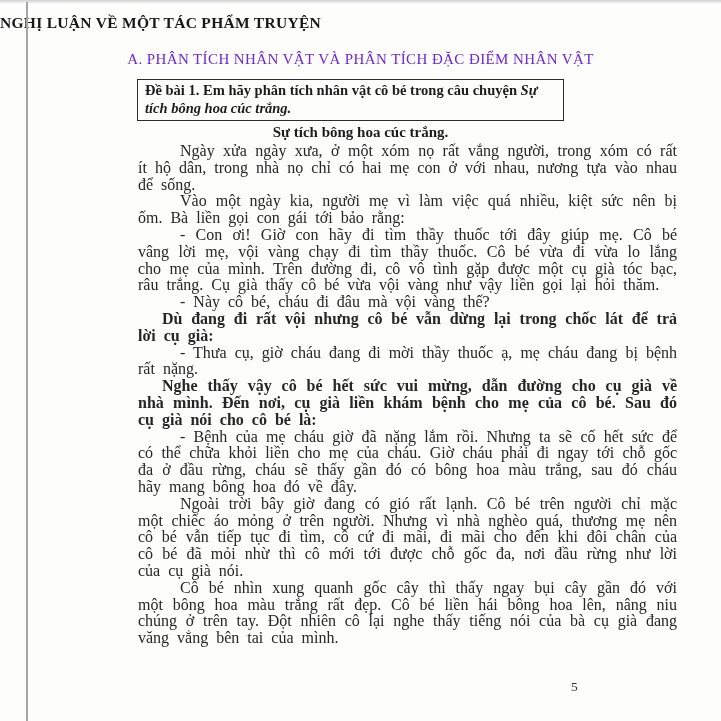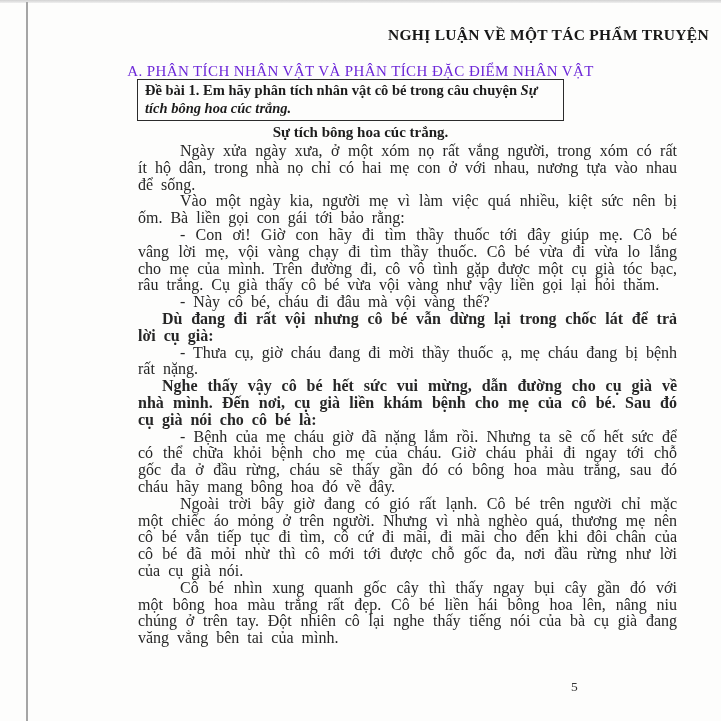--- a/index.html
+++ b/index.html
@@ -23,23 +23,23 @@
     background: linear-gradient(#d2d2d2, #efefef);
   }
   .left-edge {
     position: absolute;
     top: 2px; bottom: 0;
     left: 26px;
     width: 2px;
     background: #a5a5a5;
   }
   .doc-title {
-    margin: 12px;
+    margin: 0;
     padding-top: 13px;
-    text-align: right;
+    text-align: left;
     font-size: 15.5px;
     line-height: 19px;
     font-weight: bold;
     color: #181818;
     letter-spacing: 0.3px;
   }
   .section-heading {
     margin: 18px 0 0 0;
     text-align: center;
     font-size: 15px;
@@ -119,20 +119,20 @@
     <div class="story-title">Sự tích bông hoa cúc trắng.</div>
 
     <div class="story-body">
         <p class="ind-lg">Ngày xửa ngày xưa, ở một xóm nọ rất vắng người, trong xóm có rất ít hộ dân, trong nhà nọ chỉ có hai mẹ con ở với nhau, nương tựa vào nhau để sống.</p>
         <p class="ind-lg">Vào một ngày kia, người mẹ vì làm việc quá nhiều, kiệt sức nên bị ốm. Bà liền gọi con gái tới bảo rằng:</p>
         <p class="ind-lg">- Con ơi! Giờ con hãy đi tìm thầy thuốc tới đây giúp mẹ. Cô bé vâng lời mẹ, vội vàng chạy đi tìm thầy thuốc. Cô bé vừa đi vừa lo lắng cho mẹ của mình. Trên đường đi, cô vô tình gặp được một cụ già tóc bạc, râu trắng. Cụ già thấy cô bé vừa vội vàng như vậy liền gọi lại hỏi thăm.</p>
         <p class="ind-lg">- Này cô bé, cháu đi đâu mà vội vàng thế?</p>
         <p class="ind-sm">Dù đang đi rất vội nhưng cô bé vẫn dừng lại trong chốc lát để trả lời cụ già:</p>
         <p class="ind-lg">- Thưa cụ, giờ cháu đang đi mời thầy thuốc ạ, mẹ cháu đang bị bệnh rất nặng.</p>
         <p class="ind-sm">Nghe thấy vậy cô bé hết sức vui mừng, dẫn đường cho cụ già về nhà mình. Đến nơi, cụ già liền khám bệnh cho mẹ của cô bé. Sau đó cụ già nói cho cô bé là:</p>
-        <p class="ind-lg">- Bệnh của mẹ cháu giờ đã nặng lắm rồi. Nhưng ta sẽ cố hết sức để có thể chữa khỏi bệnh cho mẹ của cháu. Giờ cháu phải đi ngay tới chỗ gốc đa ở đầu rừng, cháu sẽ thấy gần đó có bông hoa màu trắng, sau đó cháu hãy mang bông hoa đó về đây.</p>
+        <p class="ind-lg">- Bệnh của mẹ cháu giờ đã nặng lắm rồi. Nhưng ta sẽ cố hết sức để có thể chữa khỏi liền cho mẹ của cháu. Giờ cháu phải đi ngay tới chỗ gốc đa ở đầu rừng, cháu sẽ thấy gần đó có bông hoa màu trắng, sau đó cháu hãy mang bông hoa đó về đây.</p>
         <p class="ind-lg">Ngoài trời bây giờ đang có gió rất lạnh. Cô bé trên người chỉ mặc một chiếc áo mỏng ở trên người. Nhưng vì nhà nghèo quá, thương mẹ nên cô bé vẫn tiếp tục đi tìm, cô cứ đi mãi, đi mãi cho đến khi đôi chân của cô bé đã mỏi nhừ thì cô mới tới được chỗ gốc đa, nơi đầu rừng như lời của cụ già nói.</p>
         <p class="ind-lg">Cô bé nhìn xung quanh gốc cây thì thấy ngay bụi cây gần đó với một bông hoa màu trắng rất đẹp. Cô bé liền hái bông hoa lên, nâng niu chúng ở trên tay. Đột nhiên cô lại nghe thấy tiếng nói của bà cụ già đang văng vẳng bên tai của mình.</p>
       </div>
   </div>
 
   <div class="page-number">5</div>
 </div>
 
 </body></html>

